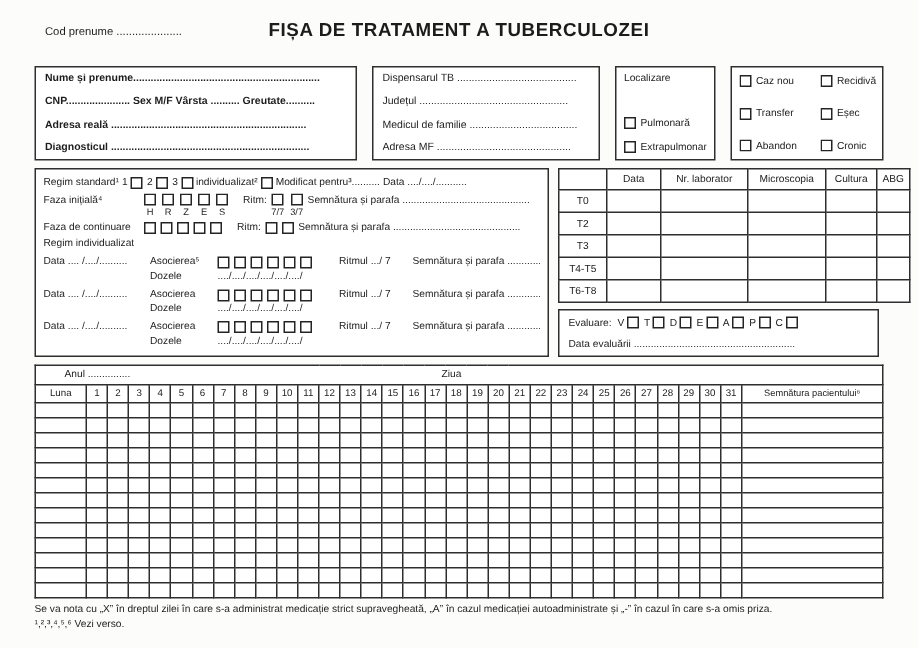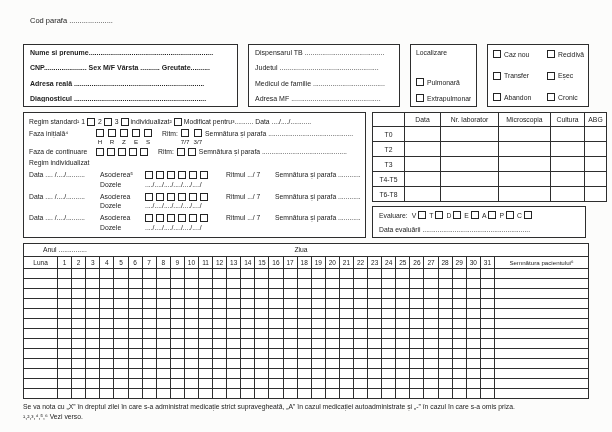--- a/index.html
+++ b/index.html
@@ -67,21 +67,22 @@
   .days-row th.sig { font-size:6.2px; }
   .fill-row td { height:10px; }
 
   .footer { position:absolute; left:23px; top:402px; width:566px; font-size:6.8px; line-height:10px; }
 </style>
 </head>
 <body>
 
 <div class="page">
 
-  <div class="cod line">Cod parafa .....................</div>
+  <div class="cod line">Cod prenume .....................</div>
+  <div class="title">FIȘA DE TRATAMENT A TUBERCULOZEI</div>
 
   <div class="bx box-patient">
     <div class="line">Nume și prenume................................................................</div>
     <div class="line">CNP...................... Sex M/F   Vârsta .......... Greutate..........</div>
     <div class="line">Adresa reală ...................................................................</div>
     <div class="line">Diagnosticul ....................................................................</div>
   </div>
 
   <div class="bx box-disp">
     <div class="line">Dispensarul TB .........................................</div>

